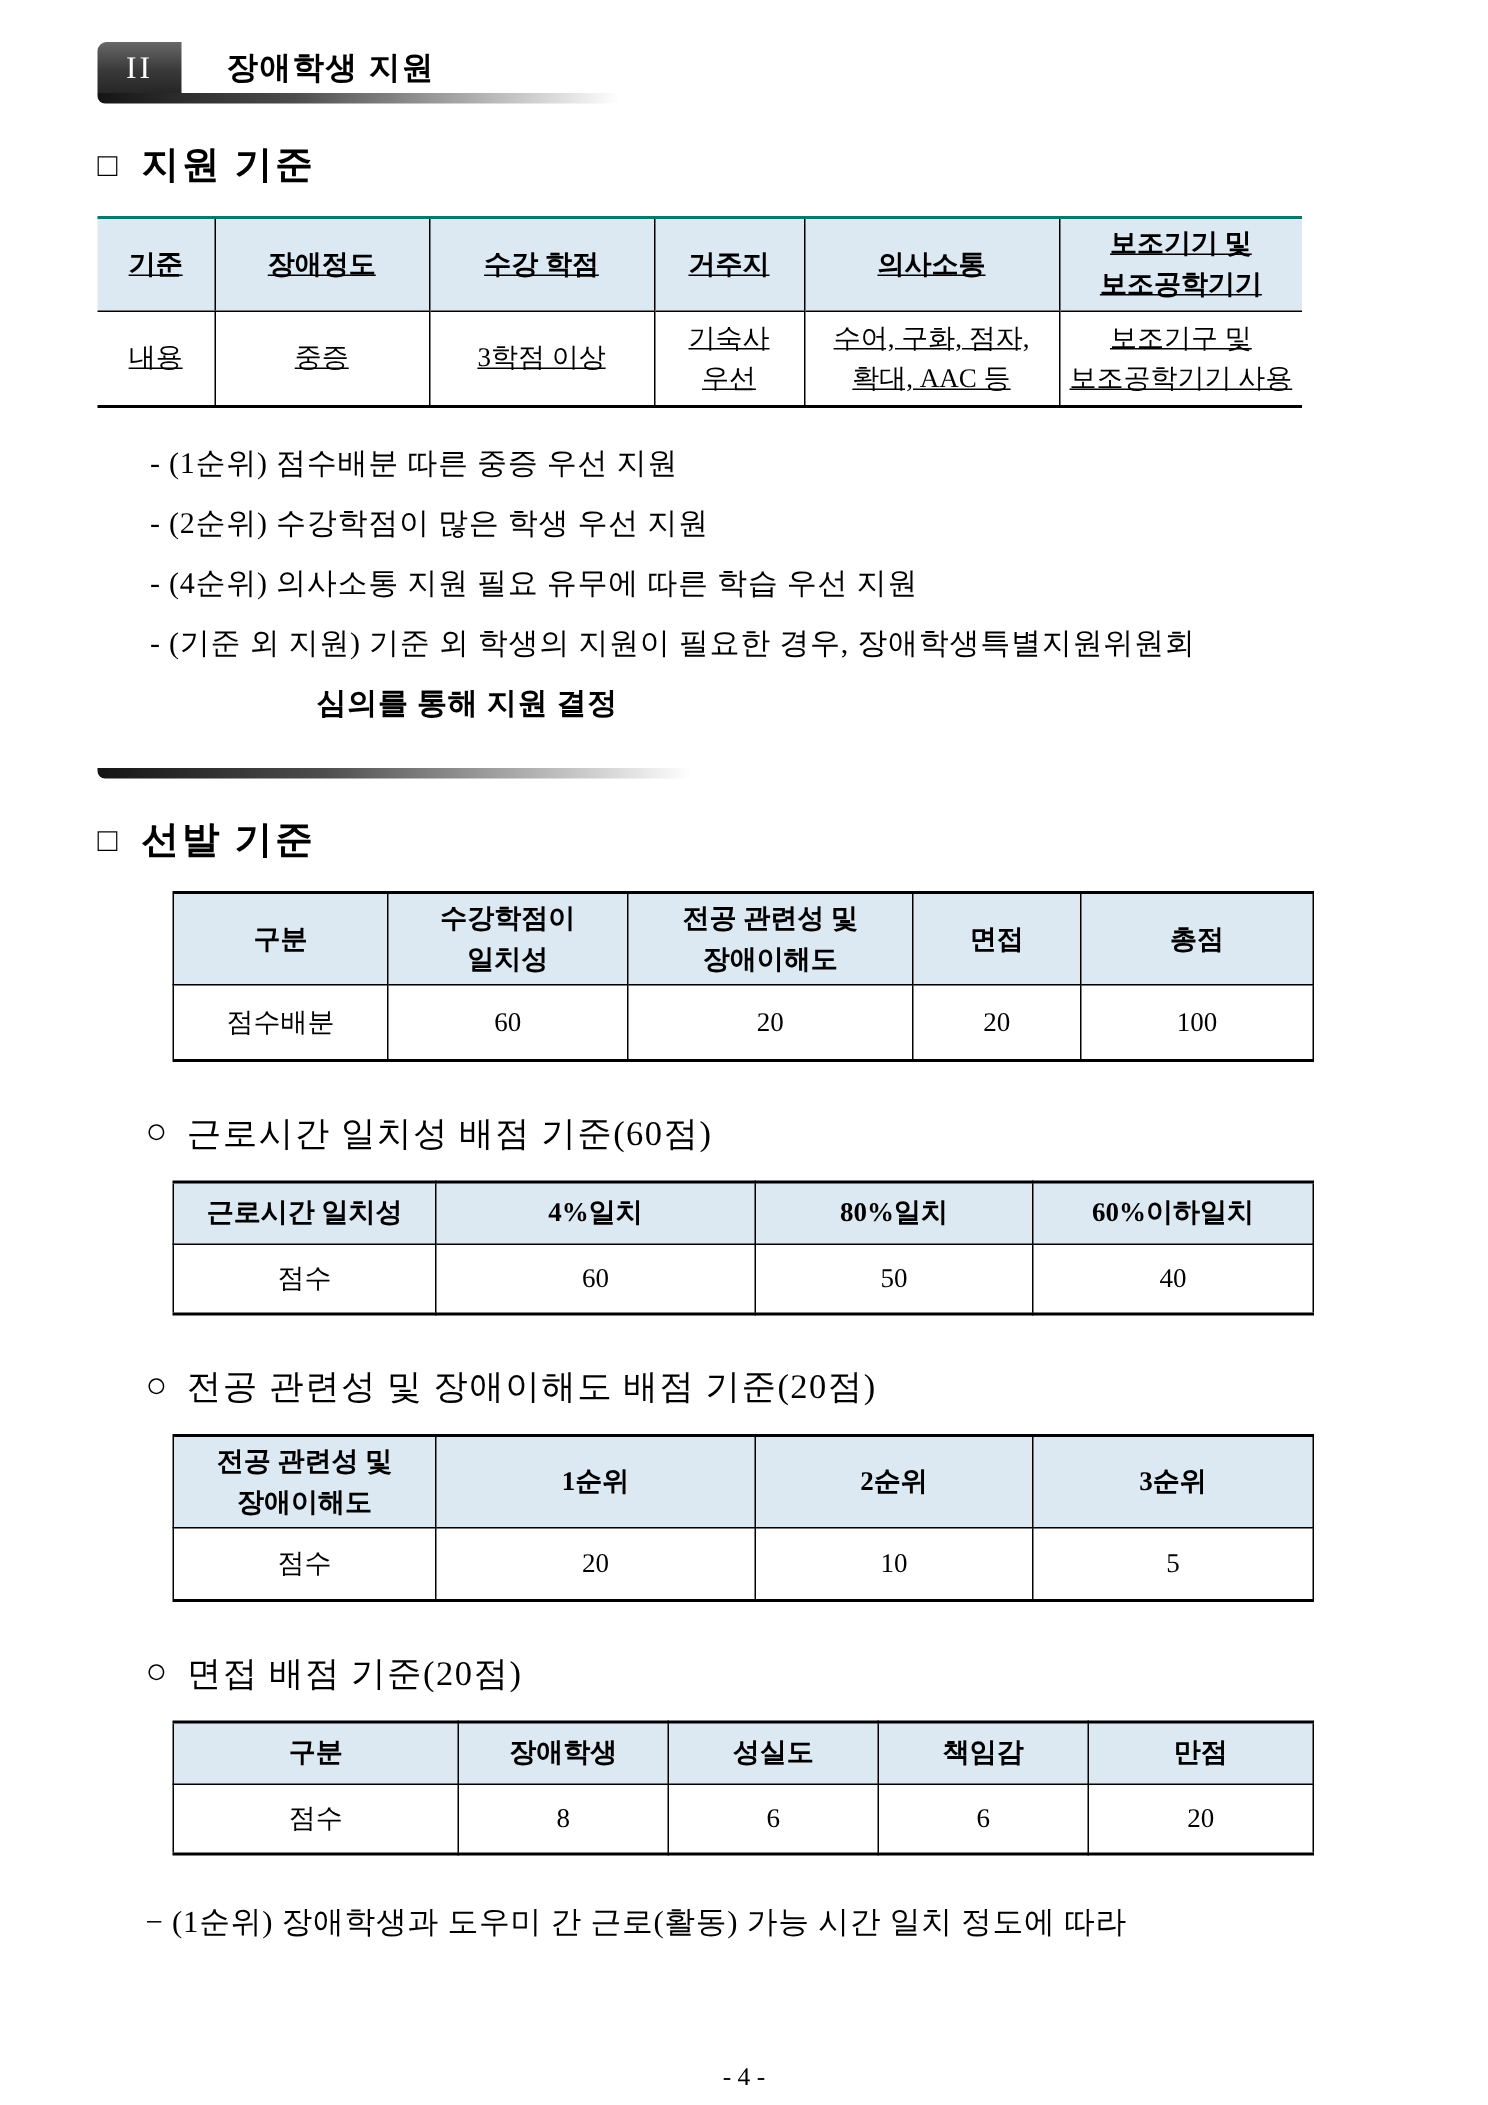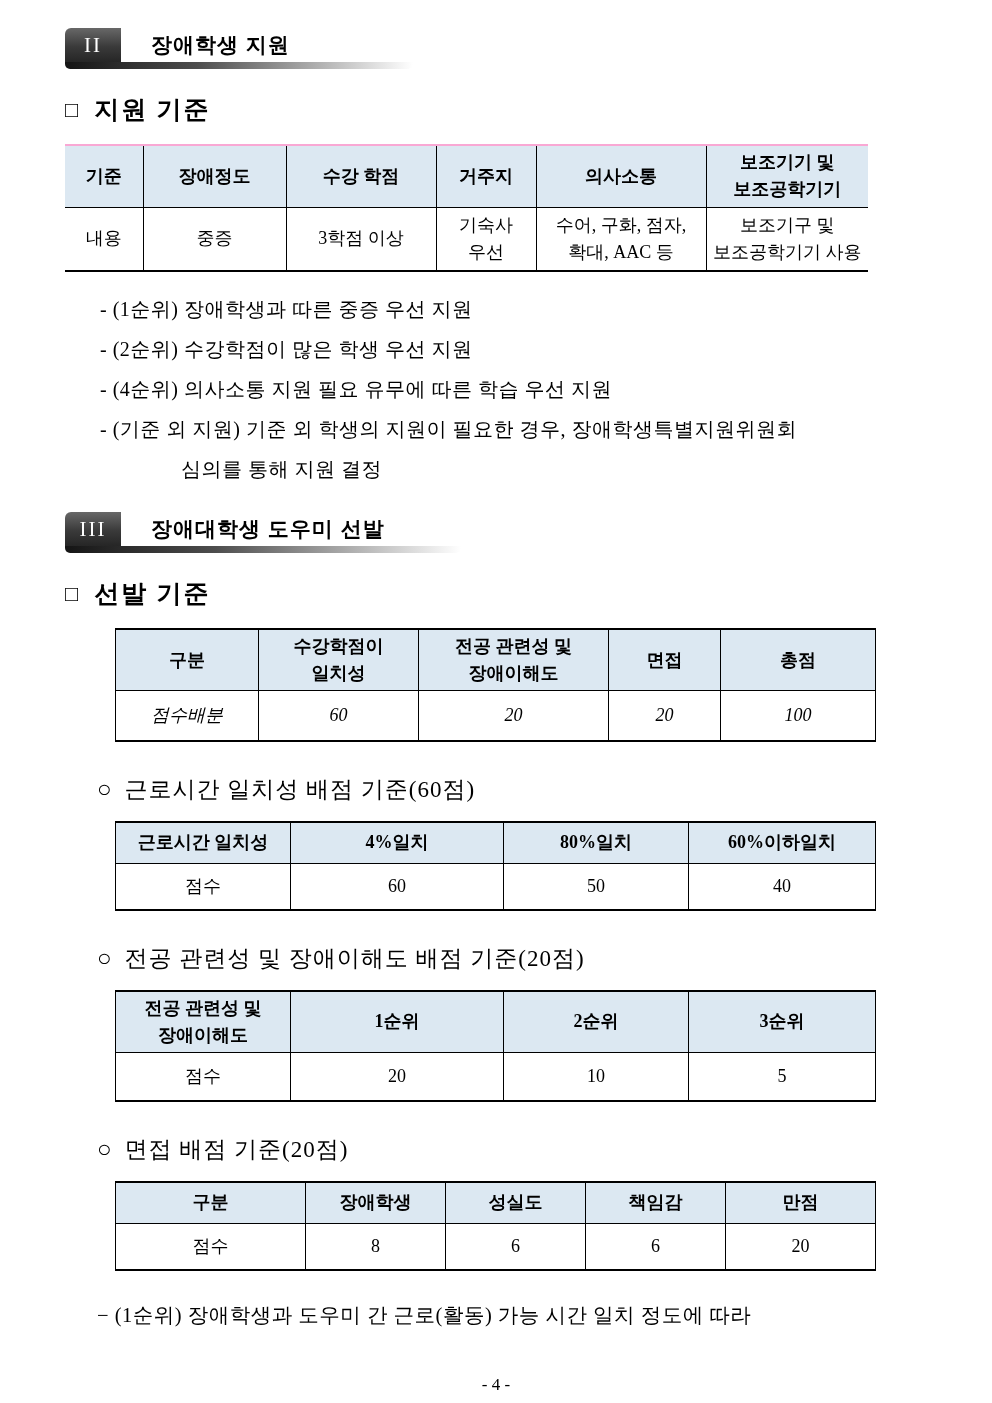--- a/index.html
+++ b/index.html
@@ -43,43 +43,43 @@
   .h3 { margin:32px 0 0 97px; font-size:23px; display:flex; align-items:center; letter-spacing:1px; }
   .h3 .marker { font-size:24px; margin-right:12px; }
 
   
   table { border-collapse:collapse; text-align:center; font-size:18px; table-layout:fixed; }
   td { vertical-align:middle; white-space:pre-line; line-height:1.5; padding:3px 4px; }
   tr.head td { background:#dce8f2; font-weight:bold; }
 
   
   .t1 { margin:18px 0 0 65px; width:803px;
-        border-top:2px solid #f9a8d4; border-bottom:2px solid #000; }
+        border-top:2px solid #0f766e; border-bottom:2px solid #000;text-decoration:underline; }
   .t1 td + td { border-left:1px solid #000; }
   .t1 tr.head td { border-bottom:1px solid #000; }
   .t1 tr.head { height:62px; }
   .t1 tr.body-row { height:64px; }
 
   
   .t-grid { width:760px; margin-left:115px;
         border:1px solid #000; border-top:2px solid #000; border-bottom:2px solid #000; }
   .t-grid td { border:1px solid #000; }
   .t2 { margin-top:18px; }
-  .t2 tr.head { height:60px; }  .t2 tr.body-row { height:50px;font-style:italic; }
+  .t2 tr.head { height:60px; }  .t2 tr.body-row { height:50px; }
   .t3 { margin-top:16px; }
   .t3 tr.head { height:42px; }  .t3 tr.body-row { height:46px; }
   .t4 { margin-top:16px; }
   .t4 tr.head { height:62px; }  .t4 tr.body-row { height:48px; }
   .t5 { margin-top:16px; }
   .t5 tr.head { height:42px; }  .t5 tr.body-row { height:46px; }
 
   
   .items { margin:26px 0 0 100px; }
   .item { font-size:20px; line-height:22px; margin-bottom:18px; letter-spacing:0.5px; }
-  .item-cont { margin-left:81px; }
+  .item-cont { margin-left:111px;font-weight:bold; }
 
   
   .note { margin:30px 0 0 97px; font-size:20.5px; letter-spacing:0.5px; }
 
   
   .pagenum { position:absolute; left:0; bottom:8px; width:100%;
              text-align:center; font-size:17px; }
 </style>
 </head>
 <body>
@@ -124,32 +124,28 @@
 우선</td>
     <td>수어, 구화, 점자,
 확대, AAC 등</td>
     <td>보조기구 및
 보조공학기기 사용</td>
   </tr>
 </tbody>
   </table>
 
 <div class="items">
-  <div class="item">- (1순위) 장애학생과 따른 중증 우선 지원</div>
+  <div class="item">- (1순위) 점수배분 따른 중증 우선 지원</div>
   <div class="item">- (2순위) 수강학점이 많은 학생 우선 지원</div>
   <div class="item">- (4순위) 의사소통 지원 필요 유무에 따른 학습 우선 지원</div>
   <div class="item">- (기준 외 지원) 기준 외 학생의 지원이 필요한 경우, 장애학생특별지원위원회</div>
   <div class="item item-cont">심의를 통해 지원 결정</div>
 </div>
 
 <div class="sec sec-helper">
-  <div class="sec-row">
-    <div class="badge">III</div>
-    <div class="sec-title">장애대학생 도우미 선발</div>
-  </div>
   <div class="swoosh swoosh-helper"></div>
 </div>
 
 <div class="h2">
   <span class="marker">□</span>
   <span>선발 기준</span>
 </div>
 
 <table class="t-grid t2">
   <colgroup>

